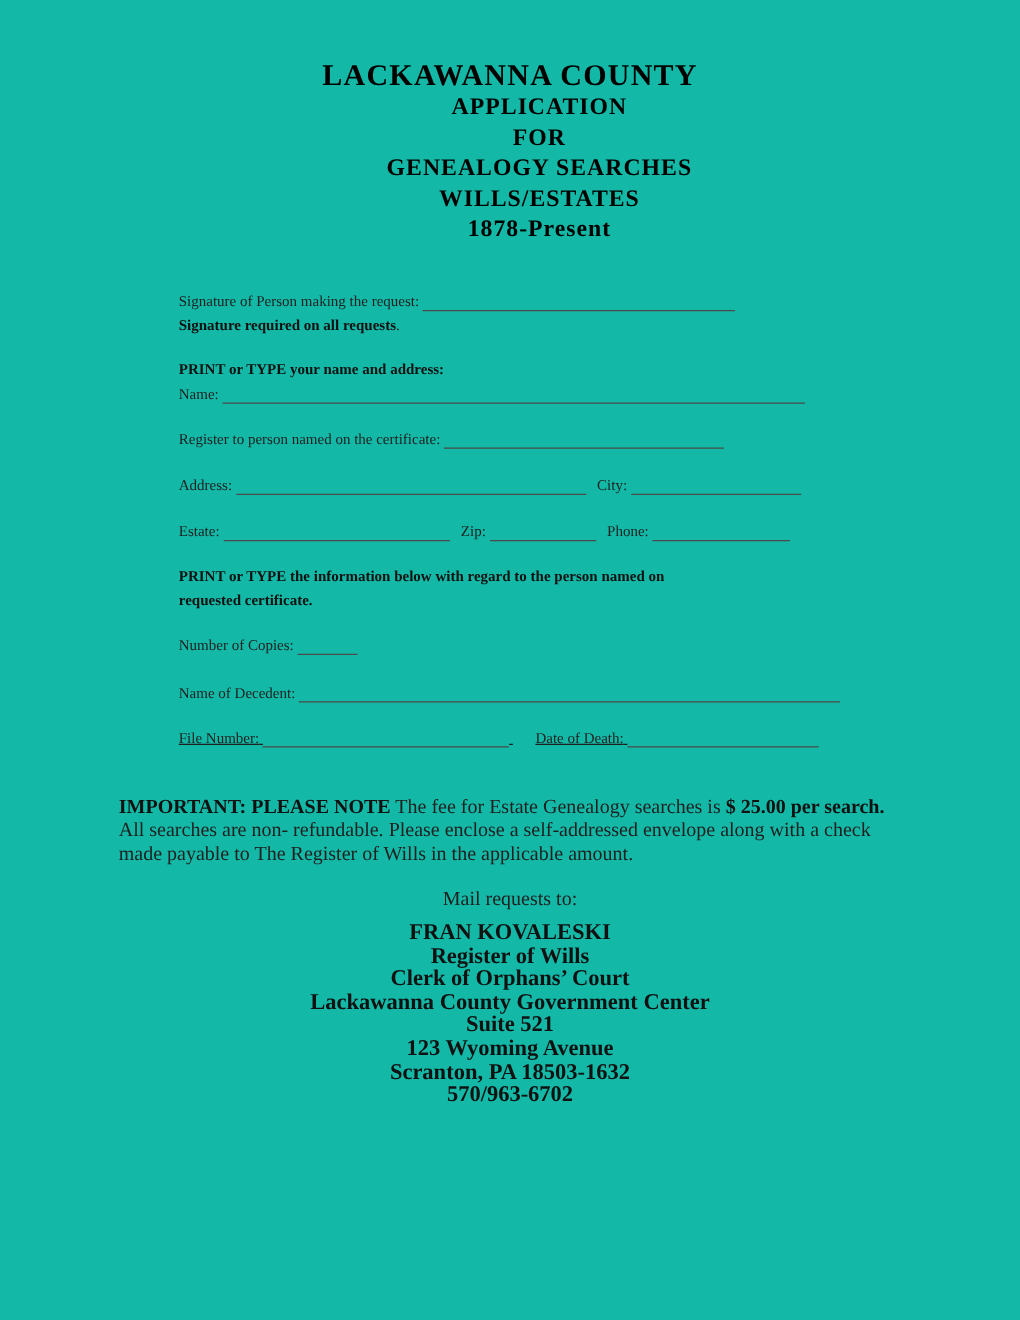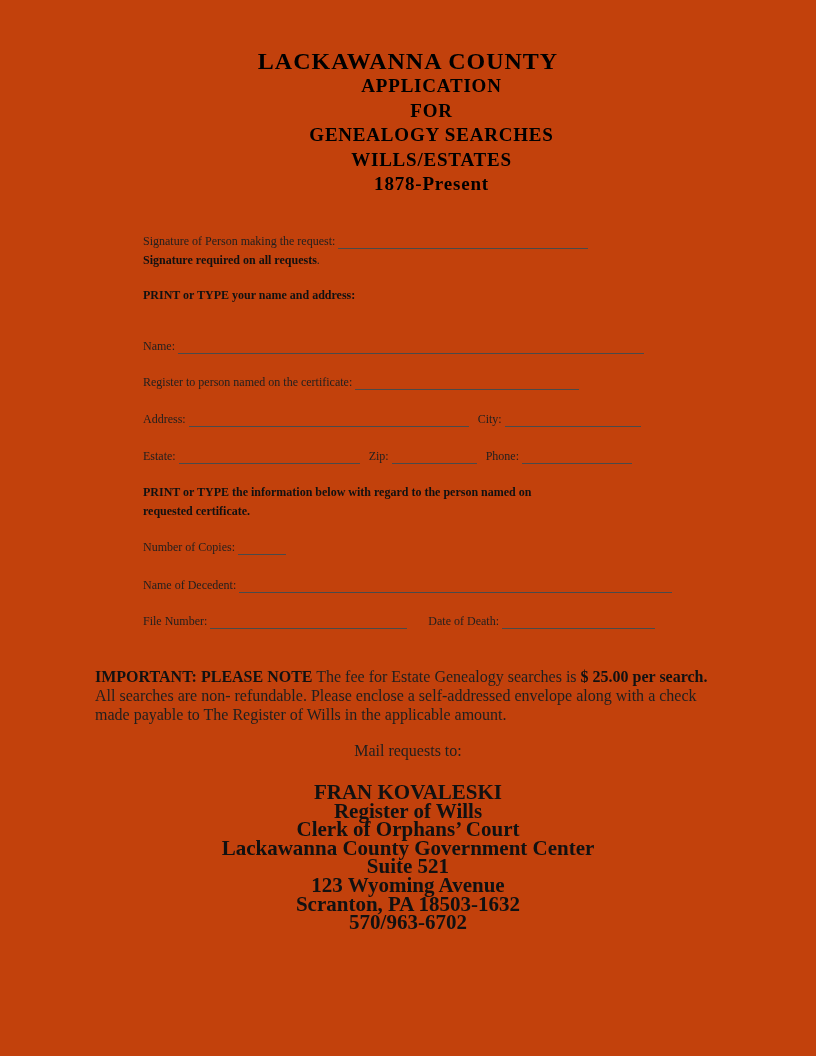--- a/index.html
+++ b/index.html
@@ -3,21 +3,21 @@
 <meta charset="utf-8">
 <style>
   * { margin:0; padding:0; box-sizing:border-box; }
   html, body { background:#ffffff; }
   body {
     width:816px; height:1056px;
     font-family:"Liberation Serif", serif;
     color:#1f1f1f;
     -webkit-font-smoothing:antialiased;
   }
-  .page { position:relative; width:816px; height:1056px; background:#c2410c; overflow:hidden; }
+  .page { position:relative; width:816px; height:1056px; background:#14b8a6; overflow:hidden; }
 
   
   .title-block { text-align:center; padding-top:48px; color:#000; font-weight:bold; }
   .title-main { font-size:24px; line-height:26px; letter-spacing:1px; }
   .title-sub  { font-size:19px; line-height:24.5px; letter-spacing:0.8px;padding-left:47px; }
 
   
   .form { margin-left:143px; width:580px; font-size:12px; line-height:18.5px; }
   .row { white-space:nowrap; }
   .bold { font-weight:bold; color:#111; }
@@ -39,37 +39,37 @@
   .w-zip   { width:85px;  }
   .w-phone { width:110px; }
   .w-copies{ width:48px;  }
   .w-dec   { width:433px; }
   .w-file  { width:197px; }
   .w-death { width:153px; }
 
   .r-sig      { margin-top:35px; }
   .r-signote  { margin-top:0.5px; }
   .r-head1    { margin-top:17px; }
-  .r-name     { margin-top:32px; }
+  .r-name     { margin-top:1px; }
   .r-rel      { margin-top:18px; }
   .r-addr     { margin-top:18.5px; }
   .r-state    { margin-top:18px; }
   .r-head2    { margin-top:18px; }
   .r-copies   { margin-top:18px; }
   .r-dec      { margin-top:19px; }
-  .r-file     { margin-top:17.5px; }
+  .r-file     { margin-top:17.5px;text-decoration:underline; }
   .ml-gap     { margin-left:18px; }
   .ml-sm      { margin-left:6px; }
 
   
   .notice { margin:36.5px 0 0 95px; width:625px; font-size:16px; line-height:19px; }
 
   
   .mail-intro { margin-top:18px; text-align:center; font-size:16px; line-height:18.5px; }
-  .mail-block { margin-top:23px; text-align:center; font-size:21px; line-height:18.6px; font-weight:bold; color:#111; }
+  .mail-block { margin-top:7px; text-align:center; font-size:18px; line-height:18.6px; font-weight:bold; color:#111; }
 </style>
 </head>
 <body>
 
 <div class="page">
 
   <header class="title-block">
     <div class="title-main">LACKAWANNA COUNTY</div>
     <div class="title-sub">APPLICATION</div>
     <div class="title-sub">FOR</div>

